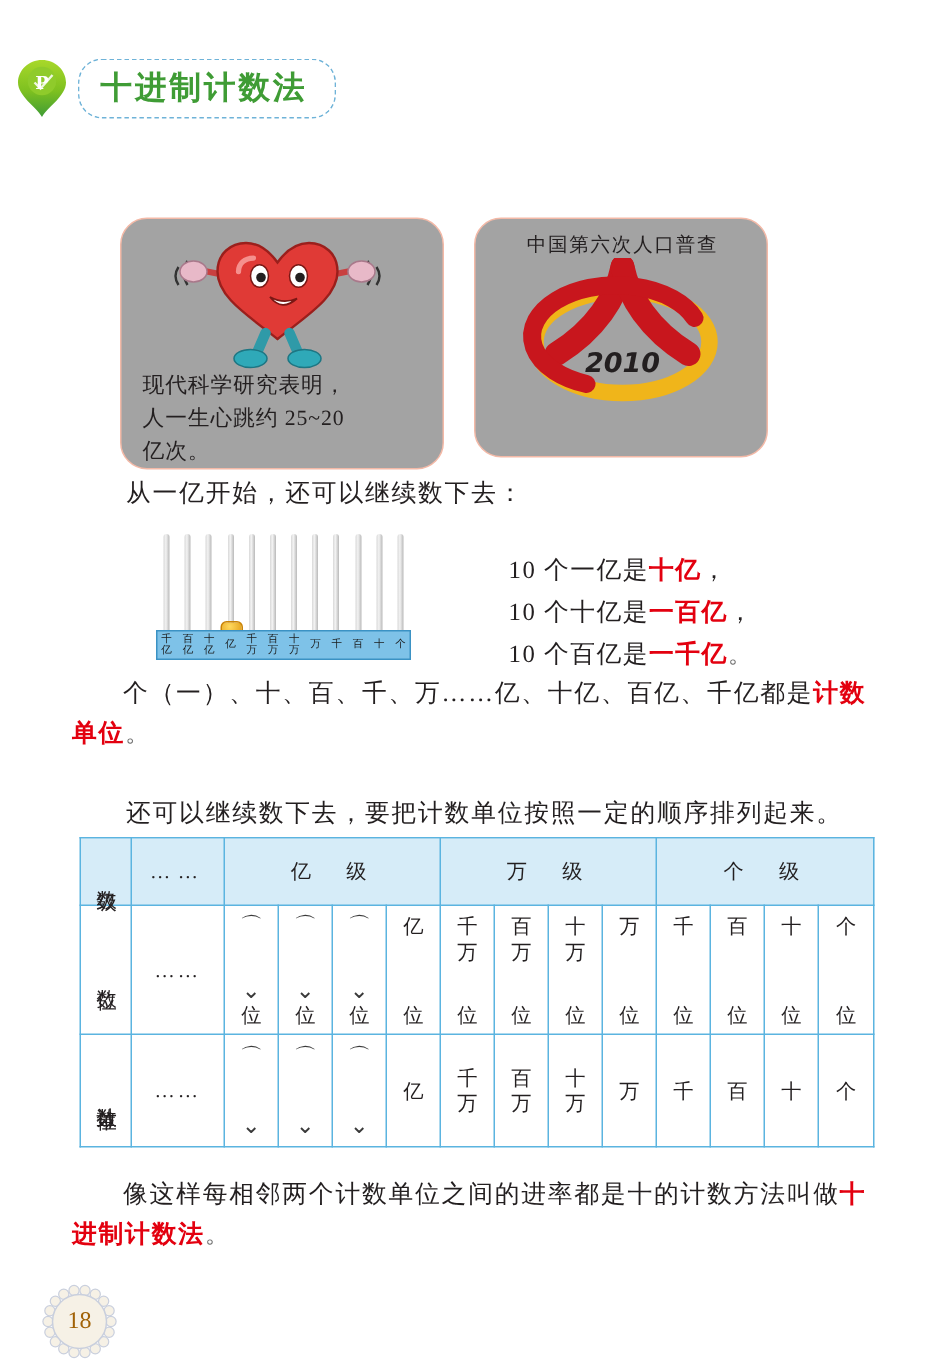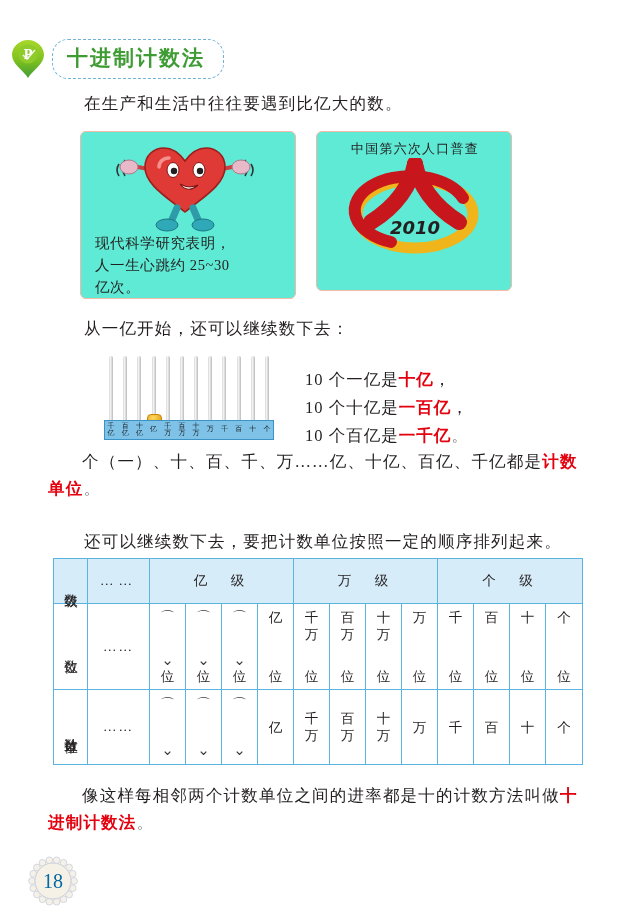--- a/index.html
+++ b/index.html
@@ -47,23 +47,24 @@
   .p-units{left:48px;top:448px;width:540px;text-indent:34px;}
   .p-arab{left:84px;top:528px;}
   .p-final{left:48px;top:782px;width:540px;text-indent:34px;}
   .red{color:#e3000f;font-weight:700;}
   .fullstop{color:#6b6b6b;}
 
   
   .card{
     position:absolute;
     border:1.6px solid #f3b9a7;
-    border-radius:6px;
-    background:#5eead4;
+    border-radius:18px;
+    background:#a3a3a3;
     box-sizing:border-box;
+    margin-top:14px;
   }
   #card-heart{left:80px;top:131px;width:216px;height:168px;}
   #card-census{left:316px;top:131px;width:196px;height:160px;}
 
   .heart-art{position:absolute;left:0;top:2px;width:208px;height:98px;}
   .card-caption{
     position:absolute;left:14px;top:100px;width:186px;
     font-size:14.5px;line-height:22px;letter-spacing:.6px;color:#231f20;
   }
 
@@ -100,21 +101,21 @@
     display:flex;
   }
   .blab{
     flex:1;display:flex;flex-direction:column;align-items:center;justify-content:center;
     font-size:7px;line-height:7.5px;color:#1a1a1a;letter-spacing:0;
   }
   .blab span{display:block;}
 
   
   .count-lines{position:absolute;left:305px;top:366px;font-size:16.5px;line-height:28px;letter-spacing:1px;}
-  .count-lines div{white-space:nowrap;}
+  .count-lines div{white-space:nowrap;margin-left:34px;}
 
   
   .tbl-wrap{position:absolute;left:53px;top:558px;width:523px;}
   table.digits{
     border-collapse:collapse;
     width:523px;
     table-layout:fixed;
   }
   table.digits td{
     border:1px solid #5bb4e0;
@@ -137,21 +138,21 @@
   .stack .bot{line-height:15px;}
   .midcol{display:flex;flex-direction:column;align-items:center;justify-content:center;height:100%;line-height:17px;}
   .blankwrap{display:flex;flex-direction:column;align-items:center;justify-content:space-between;height:100%;padding:6px 0;box-sizing:border-box;}
   .brk{font-size:15px;color:#3a3a3a;font-family:"DejaVu Sans",sans-serif;}
 
   
   .pagenum{position:absolute;left:28px;top:856px;width:50px;height:50px;}
   .pagenum .n{
     position:absolute;left:0;top:0;width:50px;height:50px;
     display:flex;align-items:center;justify-content:center;
-    font-size:20px;color:#0369a1;
+    font-size:16px;color:#a16207;
     font-family:"Liberation Serif","DejaVu Serif",serif;
     text-align:center;
   }
 </style>
 </head>
 <body>
 
 <div class="page">
 
   <div class="title-row">
@@ -168,21 +169,20 @@
         <circle cx="18" cy="16" r="9.5" fill="#8fcb2b"></circle>
         <text x="18" y="21" font-size="12" font-family="DejaVu Serif, serif" font-weight="bold" fill="#ffffff" text-anchor="middle">P</text>
         <path d="M13 17 l4 4 l8 -9" stroke="#ffffff" stroke-width="1.6" fill="none" opacity=".85"></path>
       </svg>
     </div>
     <div class="title-box">
       <span class="title-text">十进制计数法</span>
     </div>
   </div>
 
-  <div class="para p-intro">在生产和生活中往往要遇到比亿大的数。</div>
 
   <div class="card" id="card-heart">
     <div class="heart-art">
       <svg viewBox="0 0 208 98" width="208" height="98">
 
         <path d="M44 26 q-5 8 0 16" stroke="#333" stroke-width="1.6" fill="none"></path>
         <path d="M38 30 q-4 6 0 12" stroke="#333" stroke-width="1.6" fill="none"></path>
         <path d="M164 26 q5 8 0 16" stroke="#333" stroke-width="1.6" fill="none"></path>
         <path d="M170 30 q4 6 0 12" stroke="#333" stroke-width="1.6" fill="none"></path>
 
@@ -202,21 +202,21 @@
         <path d="M99 50 q8 10 18 1 q-9 4 -18 -1 Z" fill="#ffffff" stroke="#7a1714" stroke-width="1.2"></path>
 
         <path d="M96 74 L90 88" stroke="#2f9aa8" stroke-width="7" fill="none" stroke-linecap="round"></path>
         <path d="M112 74 L118 88" stroke="#2f9aa8" stroke-width="7" fill="none" stroke-linecap="round"></path>
         <ellipse cx="86" cy="91" rx="11" ry="6" fill="#2fa9b8" stroke="#1d7683" stroke-width="1"></ellipse>
         <ellipse cx="122" cy="91" rx="11" ry="6" fill="#2fa9b8" stroke="#1d7683" stroke-width="1"></ellipse>
       </svg>
     </div>
     <div class="card-caption">
       <div>现代科学研究表明，</div>
-      <div>人一生心跳约 25~30</div>
+      <div>人一生心跳约 25~20</div>
       <div>亿次。</div>
     </div>
   </div>
 
   <div class="card" id="card-census">
     <div class="census-title">中国第六次人口普查</div>
     <div class="census-logo">
       <svg viewBox="0 0 160 96" width="160" height="96">
         <ellipse cx="80" cy="56" rx="58" ry="34" fill="none" stroke="#f0b51a" stroke-width="11"></ellipse>
         <path d="M80 6 C76 26 62 48 36 64" stroke="#c8161d" stroke-width="16" fill="none" stroke-linecap="round"></path>

